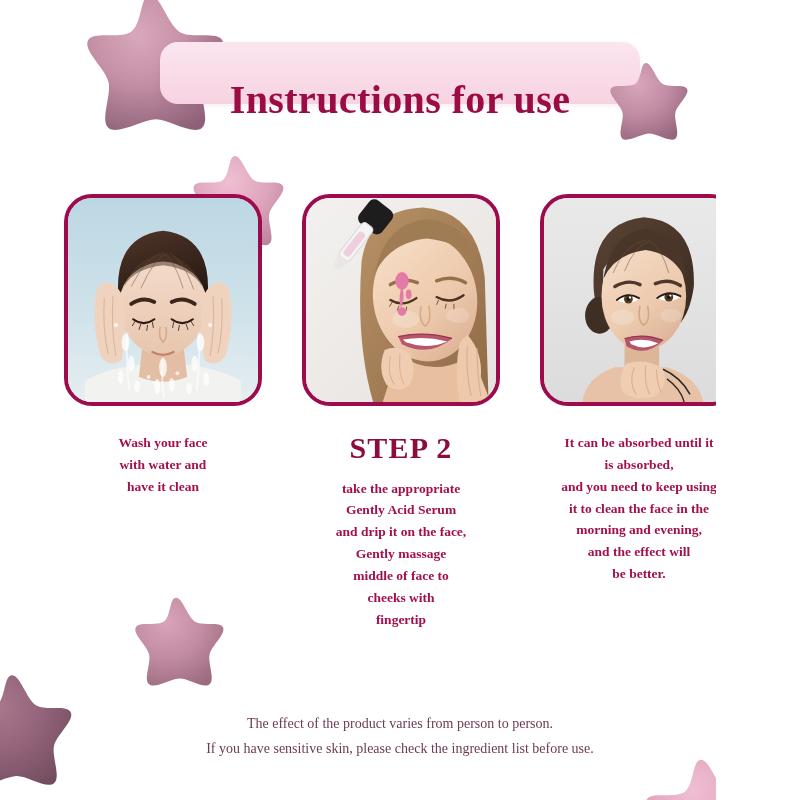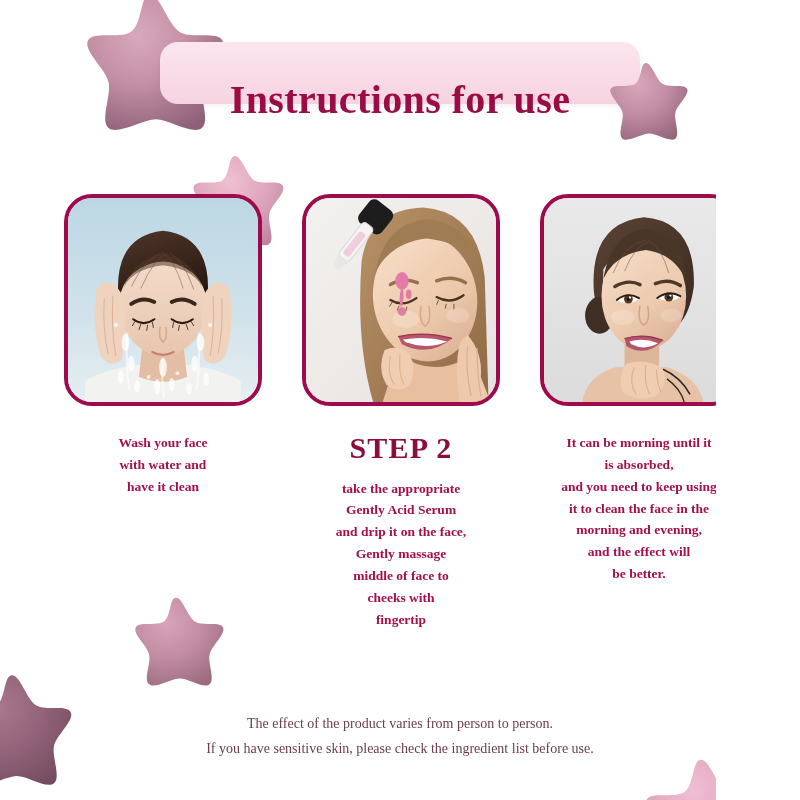--- a/index.html
+++ b/index.html
@@ -463,21 +463,21 @@
       <div>and drip it on the face,</div>
       <div>Gently massage</div>
       <div>middle of face to</div>
       <div>cheeks with</div>
       <div>fingertip</div>
     </div>
   </div>
 
   <div class="step-col" id="col-3">
     <div class="step-body">
-      <div>It can be morning until it</div>
+      <div>It can be absorbed until it</div>
       <div>is absorbed,</div>
       <div>and you need to keep using</div>
       <div>it to clean the face in the</div>
       <div>morning and evening,</div>
       <div>and the effect will</div>
       <div>be better.</div>
     </div>
   </div>
 
   <div id="footer">

